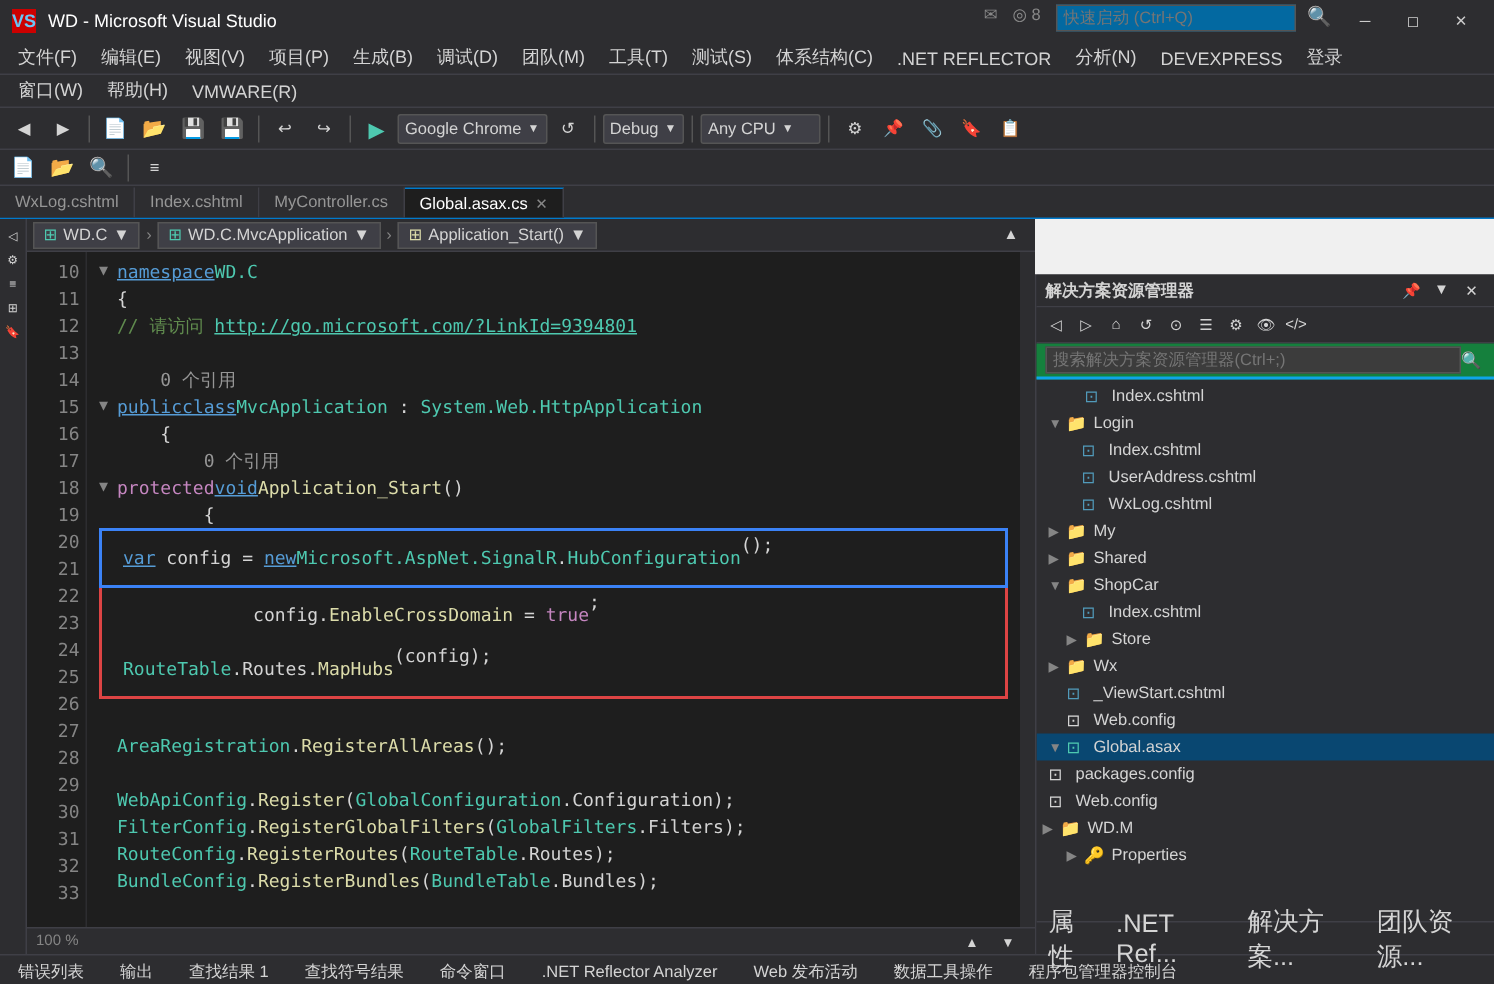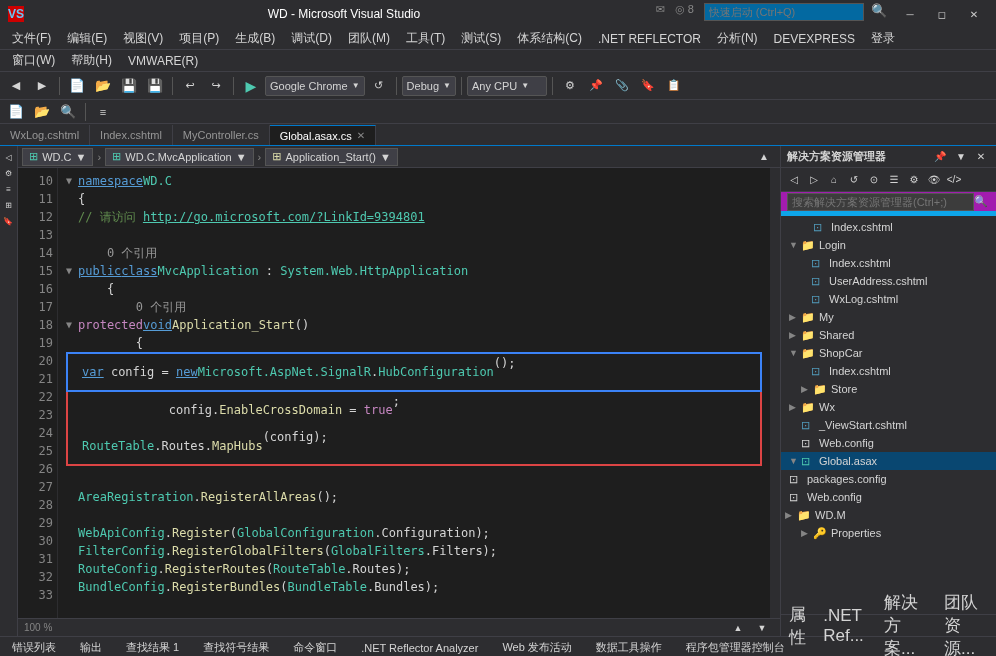--- a/index.html
+++ b/index.html
@@ -1,21 +1,21 @@
 <!DOCTYPE html>
 <html><head>
   <meta charset="utf-8">
   <style>
     * { margin: 0; padding: 0; box-sizing: border-box; }
     body { font-family: 'Segoe UI', sans-serif; font-size: 12px; background: #f0f0f0; width: 996px; height: 656px; overflow: hidden; }
     
     
     .title-bar { background: #2d2d30; color: #fff; height: 28px; display: flex; align-items: center; padding: 0 8px; font-size: 12px; }
     .title-bar-icon { width: 16px; height: 16px; background: #c00; margin-right: 8px; font-size: 14px; display: flex; align-items: center; justify-content: center; }
-    .title-bar-text { flex: 1; text-align: center; }
+    .title-bar-text { flex: 1; }
     .title-bar-controls { display: flex; gap: 4px; }
     .title-bar-btn { width: 28px; height: 22px; display: flex; align-items: center; justify-content: center; cursor: pointer; font-size: 10px; color: #ccc; }
 
     
     .menu-bar { background: #2d2d30; color: #d4d4d4; height: 22px; display: flex; align-items: center; padding: 0 4px; border-bottom: 1px solid #3f3f46; font-size: 12px; }
     .menu-item { padding: 2px 8px; cursor: pointer; height: 100%; display: flex; align-items: center; }
 
     
     .toolbar { background: #2d2d30; height: 28px; display: flex; align-items: center; padding: 0 4px; border-bottom: 1px solid #3f3f46; gap: 2px; }
     .toolbar-btn { width: 24px; height: 22px; display: flex; align-items: center; justify-content: center; color: #d4d4d4; cursor: pointer; font-size: 11px; border-radius: 2px; }
@@ -55,26 +55,26 @@
     .link { color: #4ec9b0; text-decoration: underline; }
     .method { color: #dcdcaa; }
     .ref-count { color: #969696; font-size: 12px; }
     
     .line { white-space: pre; display: flex; align-items: center; }
     .line.selected { background: #264f78; }
     
     .collapse-arrow { color: #858585; cursor: pointer; font-size: 10px; width: 12px; display: inline-block; }
 
     
-    .right-panel { width: 216px; background: #2d2d30; display: flex; flex-direction: column; border-left: 1px solid #3f3f46; }
+    .right-panel { width: 306px; background: #2d2d30; display: flex; flex-direction: column; border-left: 1px solid #3f3f46; margin-top: 37px; }
     .panel-title-bar { background: #2d2d30; height: 22px; display: flex; align-items: center; padding: 0 6px; font-size: 11px; color: #d4d4d4; border-bottom: 1px solid #3f3f46; justify-content: space-between; }
     .panel-title { font-weight: bold; }
     .panel-toolbar { display: flex; gap: 2px; align-items: center; }
     .panel-btn { width: 18px; height: 18px; display: flex; align-items: center; justify-content: center; color: #d4d4d4; cursor: pointer; font-size: 10px; }
-    .search-bar { height: 24px; padding: 2px 6px; display: flex; align-items: center; background: #a21caf; border-bottom: 5px solid #0ea5e9; }
+    .search-bar { height: 24px; padding: 2px 6px; display: flex; align-items: center; background: #15803d; border-bottom: 2px solid #0ea5e9; }
     .search-input { flex: 1; background: #3c3c3c; border: 1px solid #555; color: #d4d4d4; font-size: 11px; height: 18px; padding: 0 4px; outline: none; }
     .search-icon { color: #d4d4d4; font-size: 11px; width: 16px; }
     
     .tree { flex: 1; overflow: auto; padding: 2px 0; }
     .tree-item { height: 18px; display: flex; align-items: center; padding: 0 4px; cursor: pointer; font-size: 11px; color: #d4d4d4; }
     .tree-item.active-file { background: #094771; }
     .tree-arrow { width: 12px; display: inline-block; font-size: 9px; color: #858585; }
     .tree-icon { width: 16px; display: inline-block; font-size: 11px; margin-right: 2px; }
     .folder-icon { color: #dcb67a; }
     .cshtml-icon { color: #519aba; }

